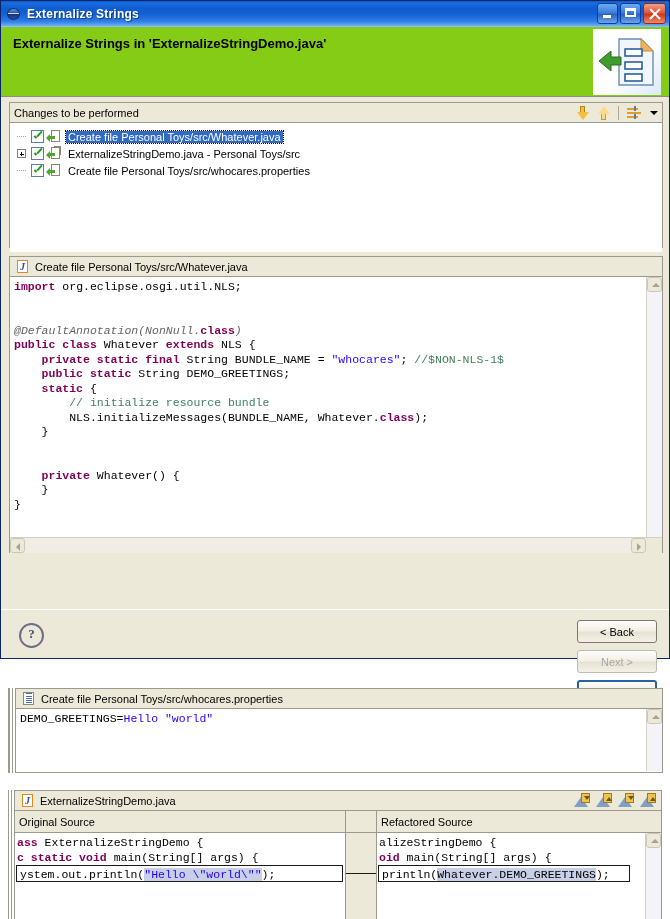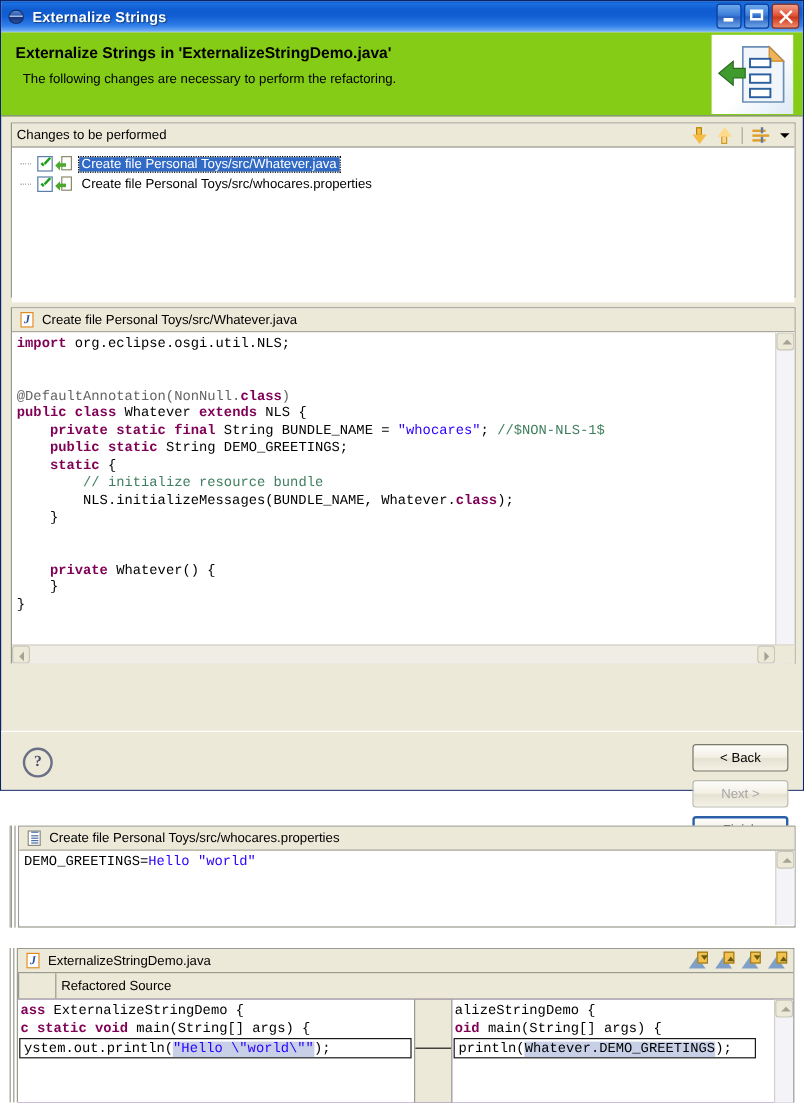--- a/index.html
+++ b/index.html
@@ -304,21 +304,21 @@
     padding: 3px 0 0 4px;
     font-family: "Liberation Mono", monospace;
     font-size: 11.5px;
     line-height: 14.5px;
     white-space: pre;
     color: #000;
   }
   .kw { color: #7f0055; font-weight: bold; }
   .str { color: #2a00ff; }
   .cmt { color: #3f7f5f; }
-  .ann { color: #646464; }
+  .ann { color: #646464; font-style: italic; }
 
   
   .vsb {
     position: absolute; right: 0; top: 0; bottom: 0; width: 16px;
     background: #f4f4f8;
     border-left: 1px solid #d4d0c8;
     box-sizing: border-box;
   }
   .vsb .btn {
     position: absolute; left: 0; width: 15px; height: 15px;
@@ -504,21 +504,20 @@
           </span>
         <span class="win-btn close">
             <i class="g-x1"></i>
             <i class="g-x2"></i>
           </span>
       </span>
     </div>
 
     <div class="dlg-header">
       <div class="dlg-h1">Externalize Strings in 'ExternalizeStringDemo.java'</div>
-      <div class="dlg-h2">The following changes are necessary to perform the refactoring.</div>
       <div class="header-art">
         <svg width="68" height="66" viewBox="0 0 68 66">
           <path d="M26 10 h22 l12 12 v34 h-34 z" fill="#f2f6fa" stroke="#6a8fb5" stroke-width="1.4"></path>
           <path d="M48 10 l12 12 h-12 z" fill="#f0b25a" stroke="#c98a2a" stroke-width="1"></path>
           <rect x="32" y="20" width="17" height="7" fill="#fff" stroke="#2a5f9e" stroke-width="1.6"></rect>
           <rect x="32" y="33" width="17" height="7" fill="#fff" stroke="#2a5f9e" stroke-width="1.6"></rect>
           <rect x="32" y="45" width="17" height="7" fill="#fff" stroke="#2a5f9e" stroke-width="1.6"></rect>
           <path d="M28 28 l-10 0 0 -6 -12 10 12 10 0 -6 10 0 z" fill="#3f9b2e" stroke="#2a6b20" stroke-width="1"></path>
         </svg>
       </div>
@@ -543,20 +542,32 @@
       </div>
       <div class="tree">
         <div class="tnode sel">
           <span class="twist dots"></span>
           <span class="chk"></span>
           <span class="chico">
               <i class="pg"></i>
               <i class="arw"></i>
             </span>
           <span class="tlabel">Create file Personal Toys/src/Whatever.java</span>
+        </div>
+        <div class="tnode">
+          <span class="twist">
+              <i class="box"></i>
+            </span>
+          <span class="chk"></span>
+          <span class="chico">
+              <i class="pg2"></i>
+              <i class="pg"></i>
+              <i class="arw"></i>
+            </span>
+          <span class="tlabel">ExternalizeStringDemo.java - Personal Toys/src</span>
         </div>
         <div class="tnode">
           <span class="twist dots"></span>
           <span class="chk"></span>
           <span class="chico">
               <i class="pg"></i>
               <i class="arw"></i>
             </span>
           <span class="tlabel">Create file Personal Toys/src/whocares.properties</span>
         </div>
@@ -657,20 +668,21 @@
               <i class="tri"></i>
               <i class="bx"></i>
             </span>
           <span class="nav-ico up">
               <i class="tri"></i>
               <i class="bx"></i>
             </span>
         </span>
       </div>
       <div class="cmp-cols">
+        <div class="cmp-col-l">Original Source</div>
         <div class="cmp-col-gap"></div>
         <div class="cmp-col-r">Refactored Source</div>
       </div>
       <div class="cmp-body">
         <div class="cmp-pane left">
           <pre class="ccode" id="cmp-left"><span class="kw">ass</span><span> ExternalizeStringDemo {</span>
 <span class="kw">c </span><span class="kw">static void</span><span> main(String[] args) {</span></pre>
           <div class="diffbox" style="top:32px;">
             <pre class="ccode" id="cmp-left-diff"><span>ystem.out.println(</span><span class="str hl">"Hello \"world\""</span><span>);</span></pre>
           </div>

